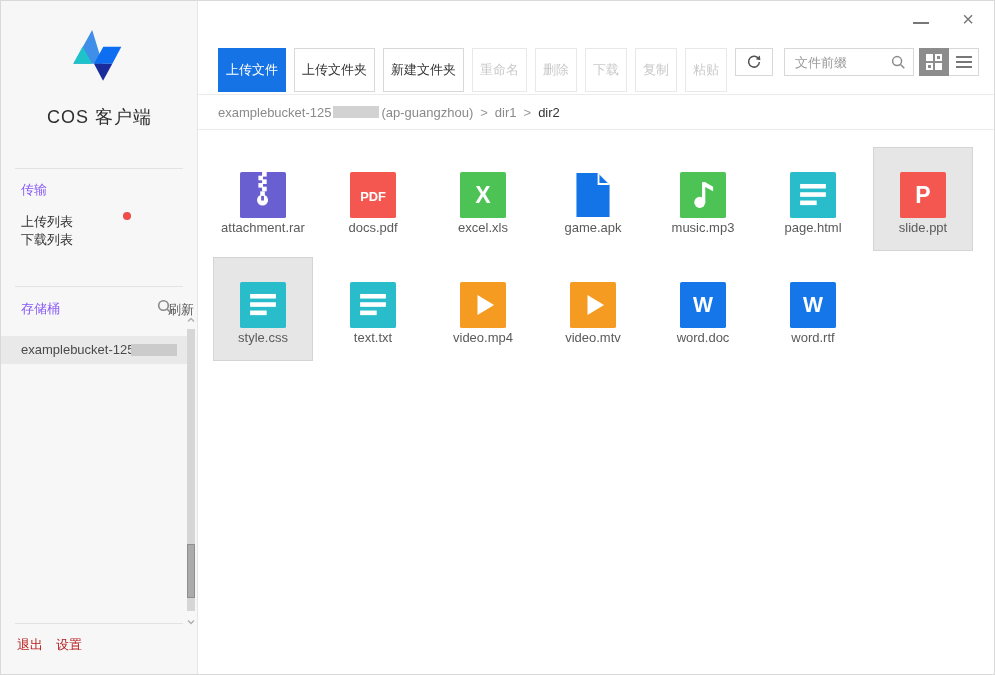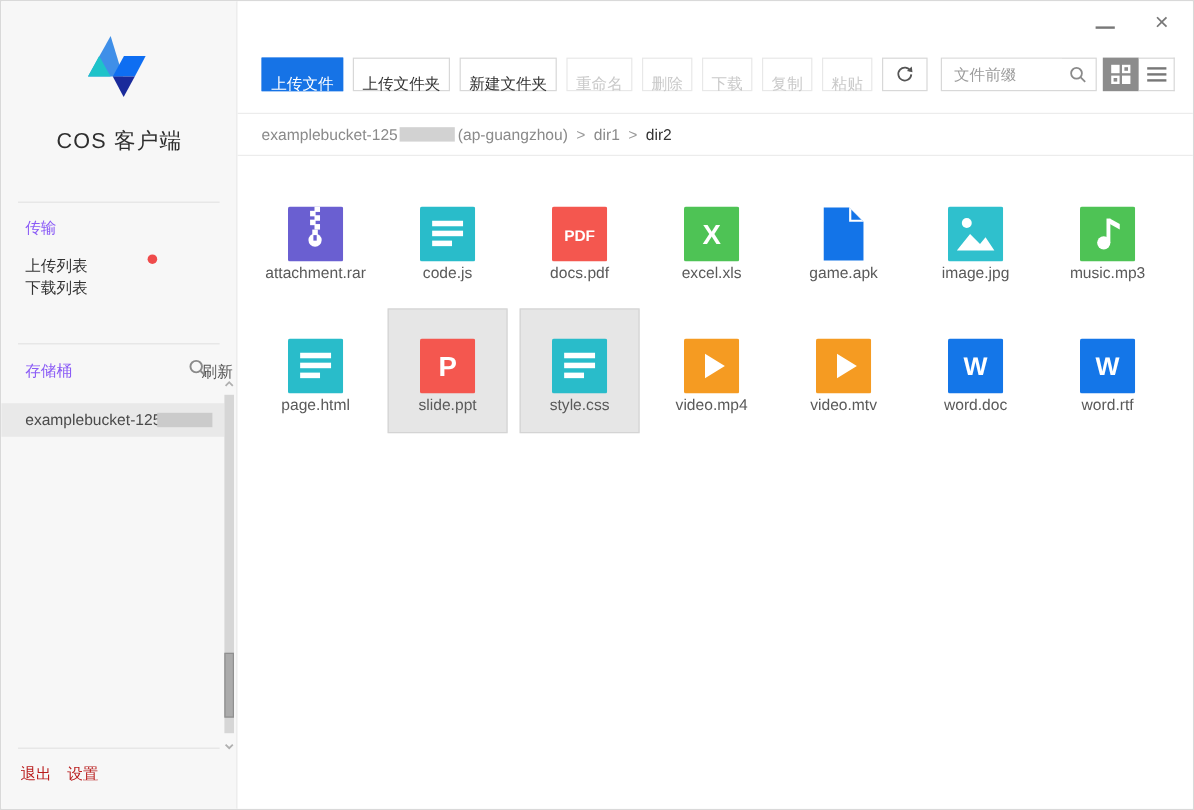--- a/index.html
+++ b/index.html
@@ -34,21 +34,21 @@
   .sbar-track { position:absolute; left:1px; top:14px; width:8px; height:282px; background:#d6d6d6; }
   .sbar-thumb { position:absolute; left:1px; top:229px; width:8px; height:54px;
     background:#ababab; border:1px solid #8f8f8f; }
   .sbar-arrow { position:absolute; left:0; width:10px; height:10px; }
   
   .main { position:absolute; left:197px; top:0; width:798px; height:673px; background:#fff; }
   .min-btn { position:absolute; right:67px; top:21px; width:16px; height:2px; background:#787878; cursor:pointer; }
   .close-btn { position:absolute; right:22px; top:8px; font-size:20px; color:#787878;
     line-height:20px; cursor:pointer; }
   .toolbar { position:absolute; left:20px; top:47px; display:flex; gap:8px; }
-  .tb-btn { height:28px; padding:12px 7px; font-size:13px; background:#fff;
+  .tb-btn { height:44px; padding:12px 7px; font-size:13px; background:#fff;
     border:1px solid #d8d8d8; color:#333; cursor:pointer;
     font-family:"Liberation Sans","DejaVu Sans",sans-serif; white-space:nowrap; }
   .tb-btn.primary { background:#1673e6; border-color:#1673e6; color:#fff; }
   .tb-btn.disabled { color:#c9c9c9; border-color:#e8e8e8; cursor:default;text-align:right; }
   .refresh-btn { width:38px; height:28px; background:#fff; border:1px solid #d8d8d8;
     display:flex; align-items:center; justify-content:center; cursor:pointer; }
   .search-wrap { position:absolute; right:82px; top:47px; width:130px; height:28px;
     border:1px solid #d8d8d8; background:#fff; }
   .search-wrap input { width:100px; height:26px; border:none; outline:none; padding-left:10px;
     font-size:13px; color:#333; font-family:"Liberation Sans","DejaVu Sans",sans-serif; }
@@ -199,109 +199,99 @@
       <rect x="24" y="16" width="5" height="5"></rect>
                 <rect x="22" y="21" width="5" height="4"></rect>
       <circle cx="24.5" cy="30.5" r="6"></circle>
     </g>
     <rect x="23" y="26" width="3" height="5" fill="currentColor"></rect>
   </svg>
 </div>
           <div class="cell-label">attachment.rar</div>
         </div>
         <div class="cell">
+          <div class="icon-wrap" style="color: rgb(244, 87, 79);">
+  <svg viewBox="0 0 50 50">
+    <rect width="50" height="50" rx="2" fill="currentColor"></rect>
+    <text class="icon-glyph-text" x="25" y="31" text-anchor="middle" font-size="14" font-weight="bold" fill="#fff" font-family="Liberation Sans, sans-serif">PDF</text>
+  </svg>
+</div>
+          <div class="cell-label">docs.pdf</div>
+        </div>
+        <div class="cell">
+          <div class="icon-wrap" style="color: rgb(78, 195, 85);">
+  <svg viewBox="0 0 50 50">
+    <rect width="50" height="50" rx="2" fill="currentColor"></rect>
+    <text class="icon-glyph-text" x="25" y="34" text-anchor="middle" font-size="25" font-weight="bold" fill="#fff" font-family="Liberation Sans, sans-serif">X</text>
+  </svg>
+</div>
+          <div class="cell-label">excel.xls</div>
+        </div>
+        <div class="cell">
+          <div class="icon-wrap" style="color: rgb(19, 116, 232);">
+  <svg viewBox="0 0 50 50">
+    <polygon points="7,1 30,1 43,14 43,49 7,49" fill="currentColor"></polygon>
+    <polygon points="30,1 30,14 43,14" fill="#fff"></polygon>
+    <polygon points="32,3 32,12 41,12" fill="currentColor"></polygon>
+  </svg>
+</div>
+          <div class="cell-label">game.apk</div>
+        </div>
+        <div class="cell">
+          <div class="icon-wrap" style="color: rgb(78, 195, 85);">
+  <svg viewBox="0 0 50 50">
+    <rect width="50" height="50" rx="2" fill="currentColor"></rect>
+    <circle cx="21.5" cy="33" r="6" fill="#fff"></circle>
+    <rect x="24" y="11" width="3.5" height="22" fill="#fff"></rect>
+    <polygon points="27,11 36,16 36,21 27,16" fill="#fff"></polygon>
+  </svg>
+</div>
+          <div class="cell-label">music.mp3</div>
+        </div>
+        <div class="cell">
           <div class="icon-wrap" style="color: rgb(41, 188, 202);">
   <svg viewBox="0 0 50 50">
     <rect width="50" height="50" rx="2" fill="currentColor"></rect>
     <rect x="11" y="13" width="28" height="5" fill="#fff"></rect>
     <rect x="11" y="22" width="28" height="5" fill="#fff"></rect>
     <rect x="11" y="31" width="18" height="5" fill="#fff"></rect>
   </svg>
 </div>
-          <div class="cell-label">code.js</div>
-        </div>
-        <div class="cell">
+          <div class="cell-label">page.html</div>
+        </div>
+        <div class="cell selected">
           <div class="icon-wrap" style="color: rgb(244, 87, 79);">
   <svg viewBox="0 0 50 50">
     <rect width="50" height="50" rx="2" fill="currentColor"></rect>
-    <text class="icon-glyph-text" x="25" y="31" text-anchor="middle" font-size="14" font-weight="bold" fill="#fff" font-family="Liberation Sans, sans-serif">PDF</text>
-  </svg>
-</div>
-          <div class="cell-label">docs.pdf</div>
-        </div>
-        <div class="cell">
-          <div class="icon-wrap" style="color: rgb(78, 195, 85);">
-  <svg viewBox="0 0 50 50">
-    <rect width="50" height="50" rx="2" fill="currentColor"></rect>
-    <text class="icon-glyph-text" x="25" y="34" text-anchor="middle" font-size="25" font-weight="bold" fill="#fff" font-family="Liberation Sans, sans-serif">X</text>
-  </svg>
-</div>
-          <div class="cell-label">excel.xls</div>
-        </div>
-        <div class="cell">
-          <div class="icon-wrap" style="color: rgb(19, 116, 232);">
-  <svg viewBox="0 0 50 50">
-    <polygon points="7,1 30,1 43,14 43,49 7,49" fill="currentColor"></polygon>
-    <polygon points="30,1 30,14 43,14" fill="#fff"></polygon>
-    <polygon points="32,3 32,12 41,12" fill="currentColor"></polygon>
-  </svg>
-</div>
-          <div class="cell-label">game.apk</div>
-        </div>
-        <div class="cell">
-          <div class="icon-wrap" style="color: rgb(47, 192, 205);">
-  <svg viewBox="0 0 50 50">
-    <rect width="50" height="50" rx="2" fill="currentColor"></rect>
-    <circle cx="17" cy="15" r="4.5" fill="#fff"></circle>
-    <polygon points="8,40 20,25 29,34 34,28 42,40" fill="#fff"></polygon>
-  </svg>
-</div>
-          <div class="cell-label">image.jpg</div>
-        </div>
-        <div class="cell">
-          <div class="icon-wrap" style="color: rgb(78, 195, 85);">
-  <svg viewBox="0 0 50 50">
-    <rect width="50" height="50" rx="2" fill="currentColor"></rect>
-    <circle cx="21.5" cy="33" r="6" fill="#fff"></circle>
-    <rect x="24" y="11" width="3.5" height="22" fill="#fff"></rect>
-    <polygon points="27,11 36,16 36,21 27,16" fill="#fff"></polygon>
-  </svg>
-</div>
-          <div class="cell-label">music.mp3</div>
-        </div>
-        <div class="cell">
+    <text class="icon-glyph-text" x="25" y="34" text-anchor="middle" font-size="25" font-weight="bold" fill="#fff" font-family="Liberation Sans, sans-serif">P</text>
+  </svg>
+</div>
+          <div class="cell-label">slide.ppt</div>
+        </div>
+        <div class="cell selected">
           <div class="icon-wrap" style="color: rgb(41, 188, 202);">
   <svg viewBox="0 0 50 50">
     <rect width="50" height="50" rx="2" fill="currentColor"></rect>
     <rect x="11" y="13" width="28" height="5" fill="#fff"></rect>
     <rect x="11" y="22" width="28" height="5" fill="#fff"></rect>
     <rect x="11" y="31" width="18" height="5" fill="#fff"></rect>
   </svg>
 </div>
-          <div class="cell-label">page.html</div>
-        </div>
-        <div class="cell selected">
-          <div class="icon-wrap" style="color: rgb(244, 87, 79);">
-  <svg viewBox="0 0 50 50">
-    <rect width="50" height="50" rx="2" fill="currentColor"></rect>
-    <text class="icon-glyph-text" x="25" y="34" text-anchor="middle" font-size="25" font-weight="bold" fill="#fff" font-family="Liberation Sans, sans-serif">P</text>
-  </svg>
-</div>
-          <div class="cell-label">slide.ppt</div>
-        </div>
-        <div class="cell selected">
+          <div class="cell-label">style.css</div>
+        </div>
+        <div class="cell">
           <div class="icon-wrap" style="color: rgb(41, 188, 202);">
   <svg viewBox="0 0 50 50">
     <rect width="50" height="50" rx="2" fill="currentColor"></rect>
     <rect x="11" y="13" width="28" height="5" fill="#fff"></rect>
     <rect x="11" y="22" width="28" height="5" fill="#fff"></rect>
     <rect x="11" y="31" width="18" height="5" fill="#fff"></rect>
   </svg>
 </div>
-          <div class="cell-label">style.css</div>
+          <div class="cell-label">text.txt</div>
         </div>
         <div class="cell">
           <div class="icon-wrap" style="color: rgb(245, 155, 34);">
   <svg viewBox="0 0 50 50">
     <rect width="50" height="50" rx="2" fill="currentColor"></rect>
     <polygon points="19,14 37,25 19,36" fill="#fff"></polygon>
   </svg>
 </div>
           <div class="cell-label">video.mp4</div>
         </div>

